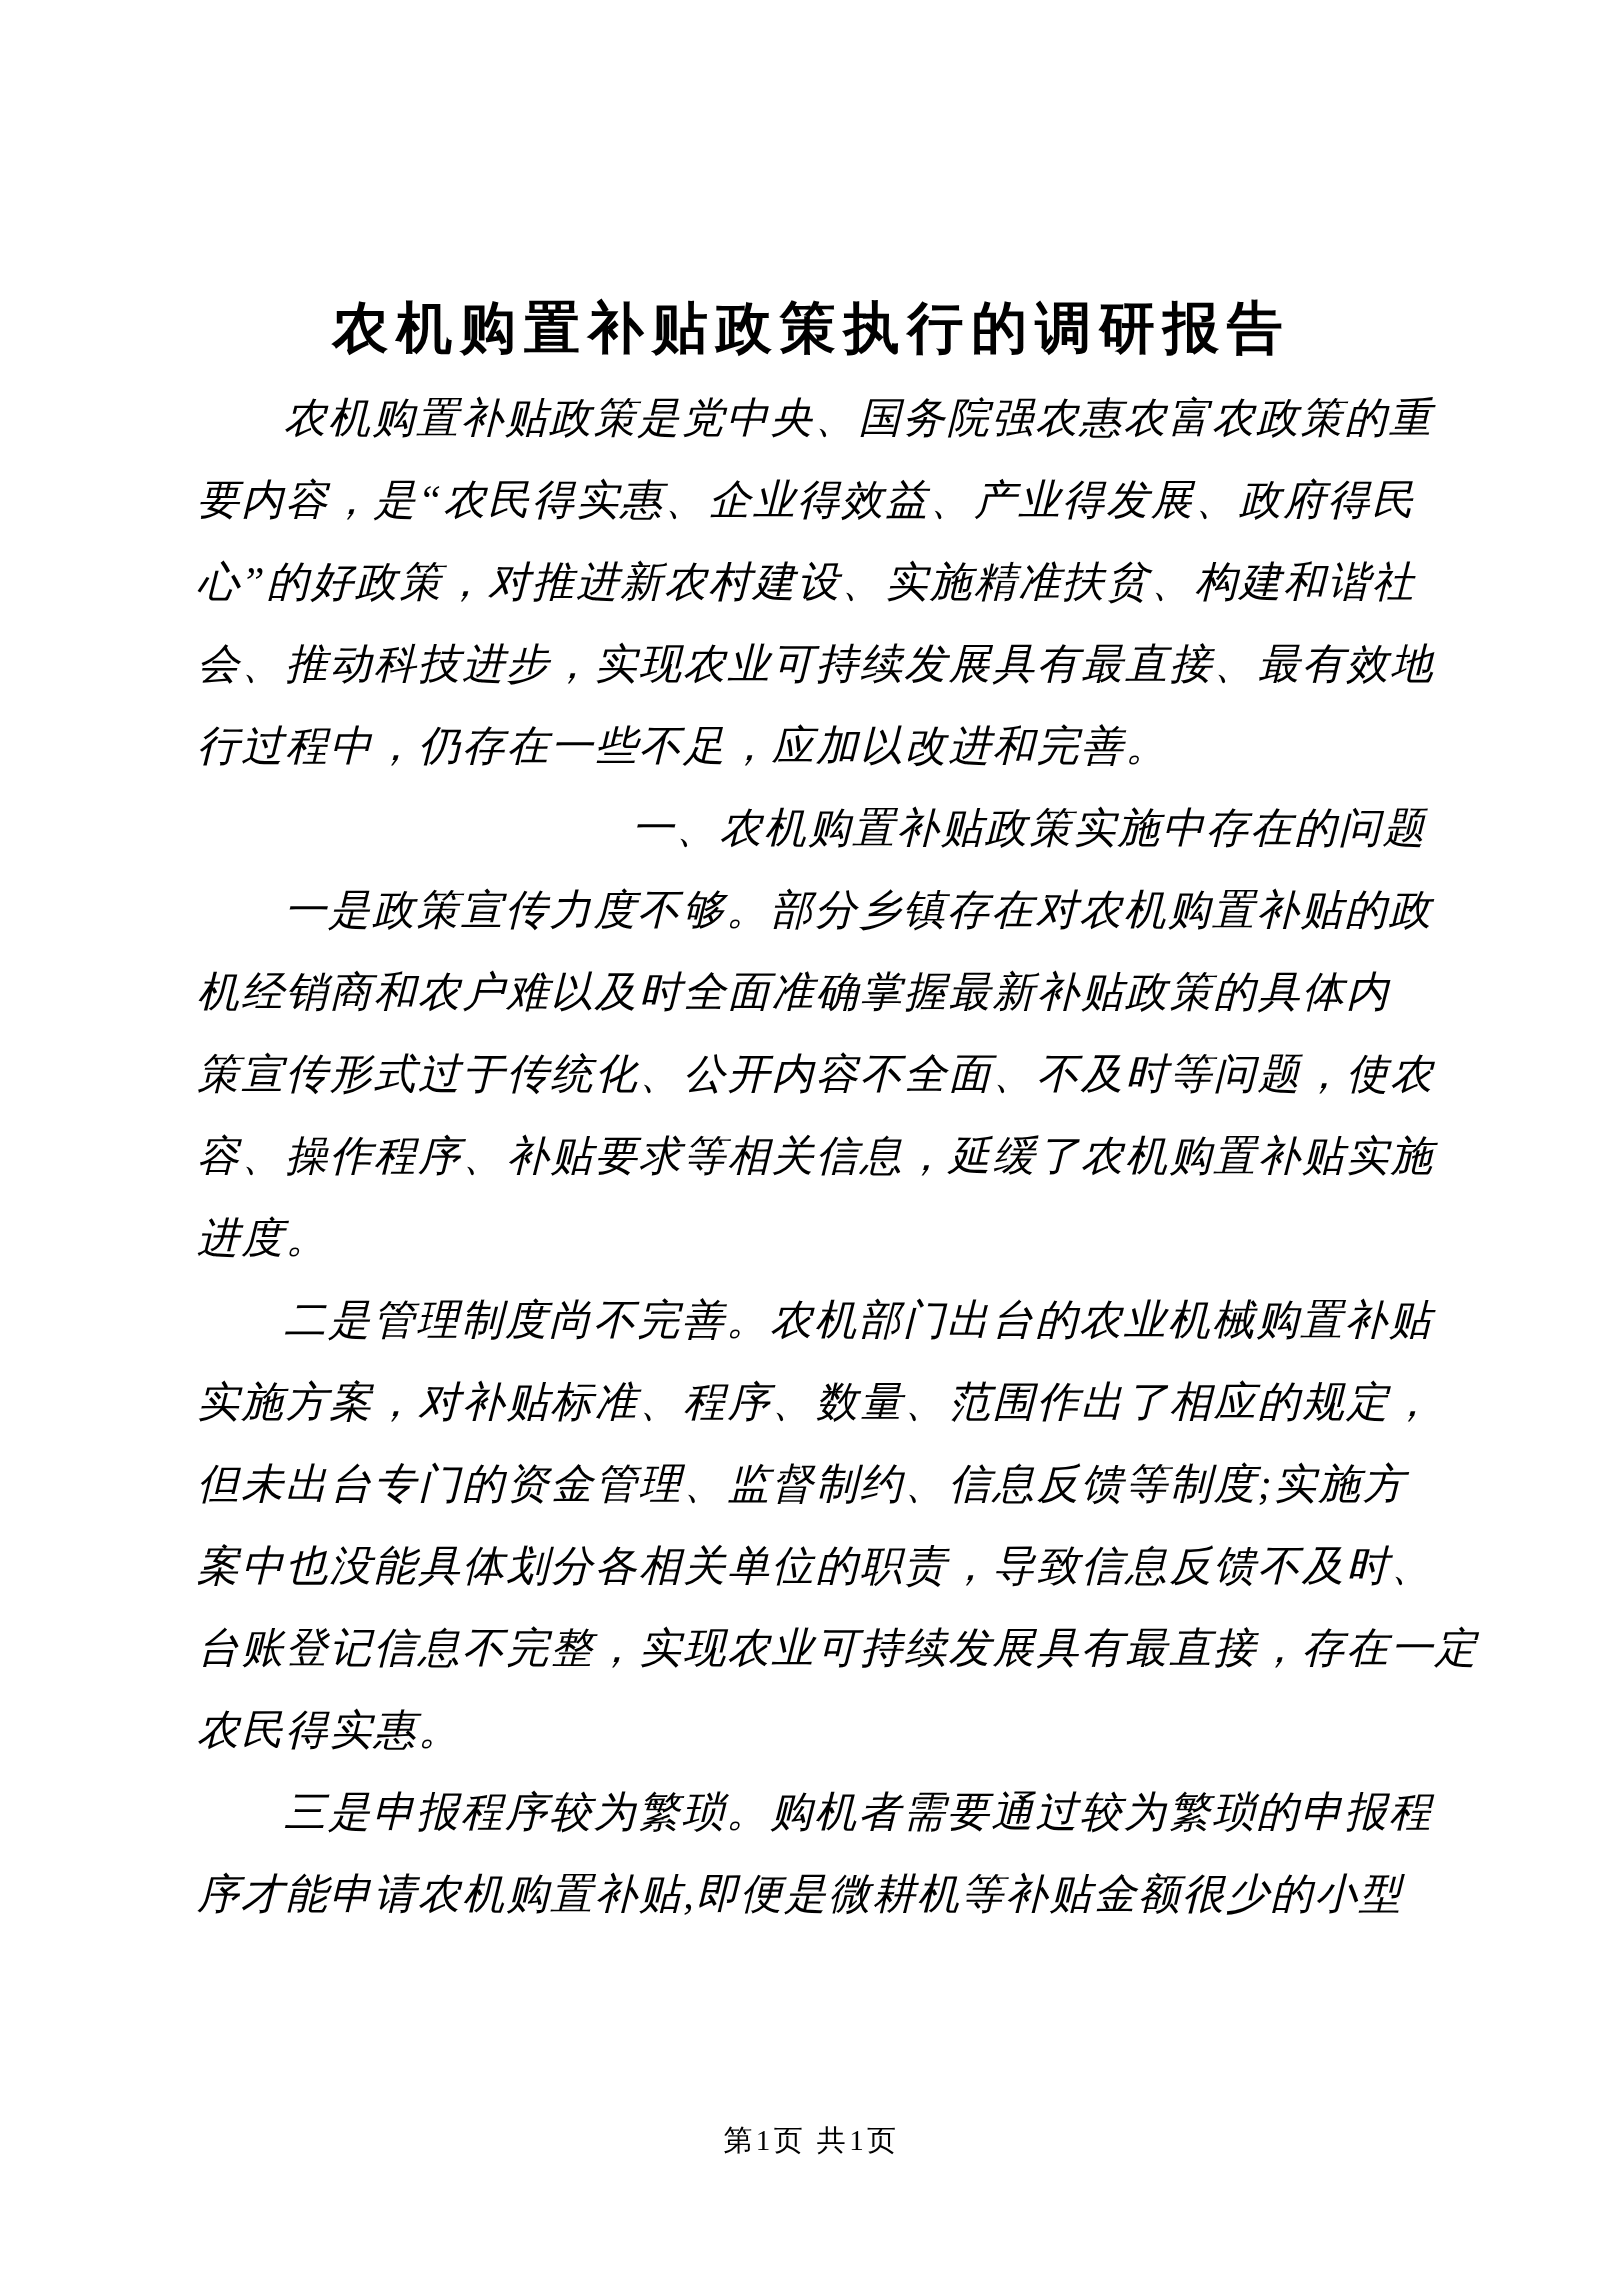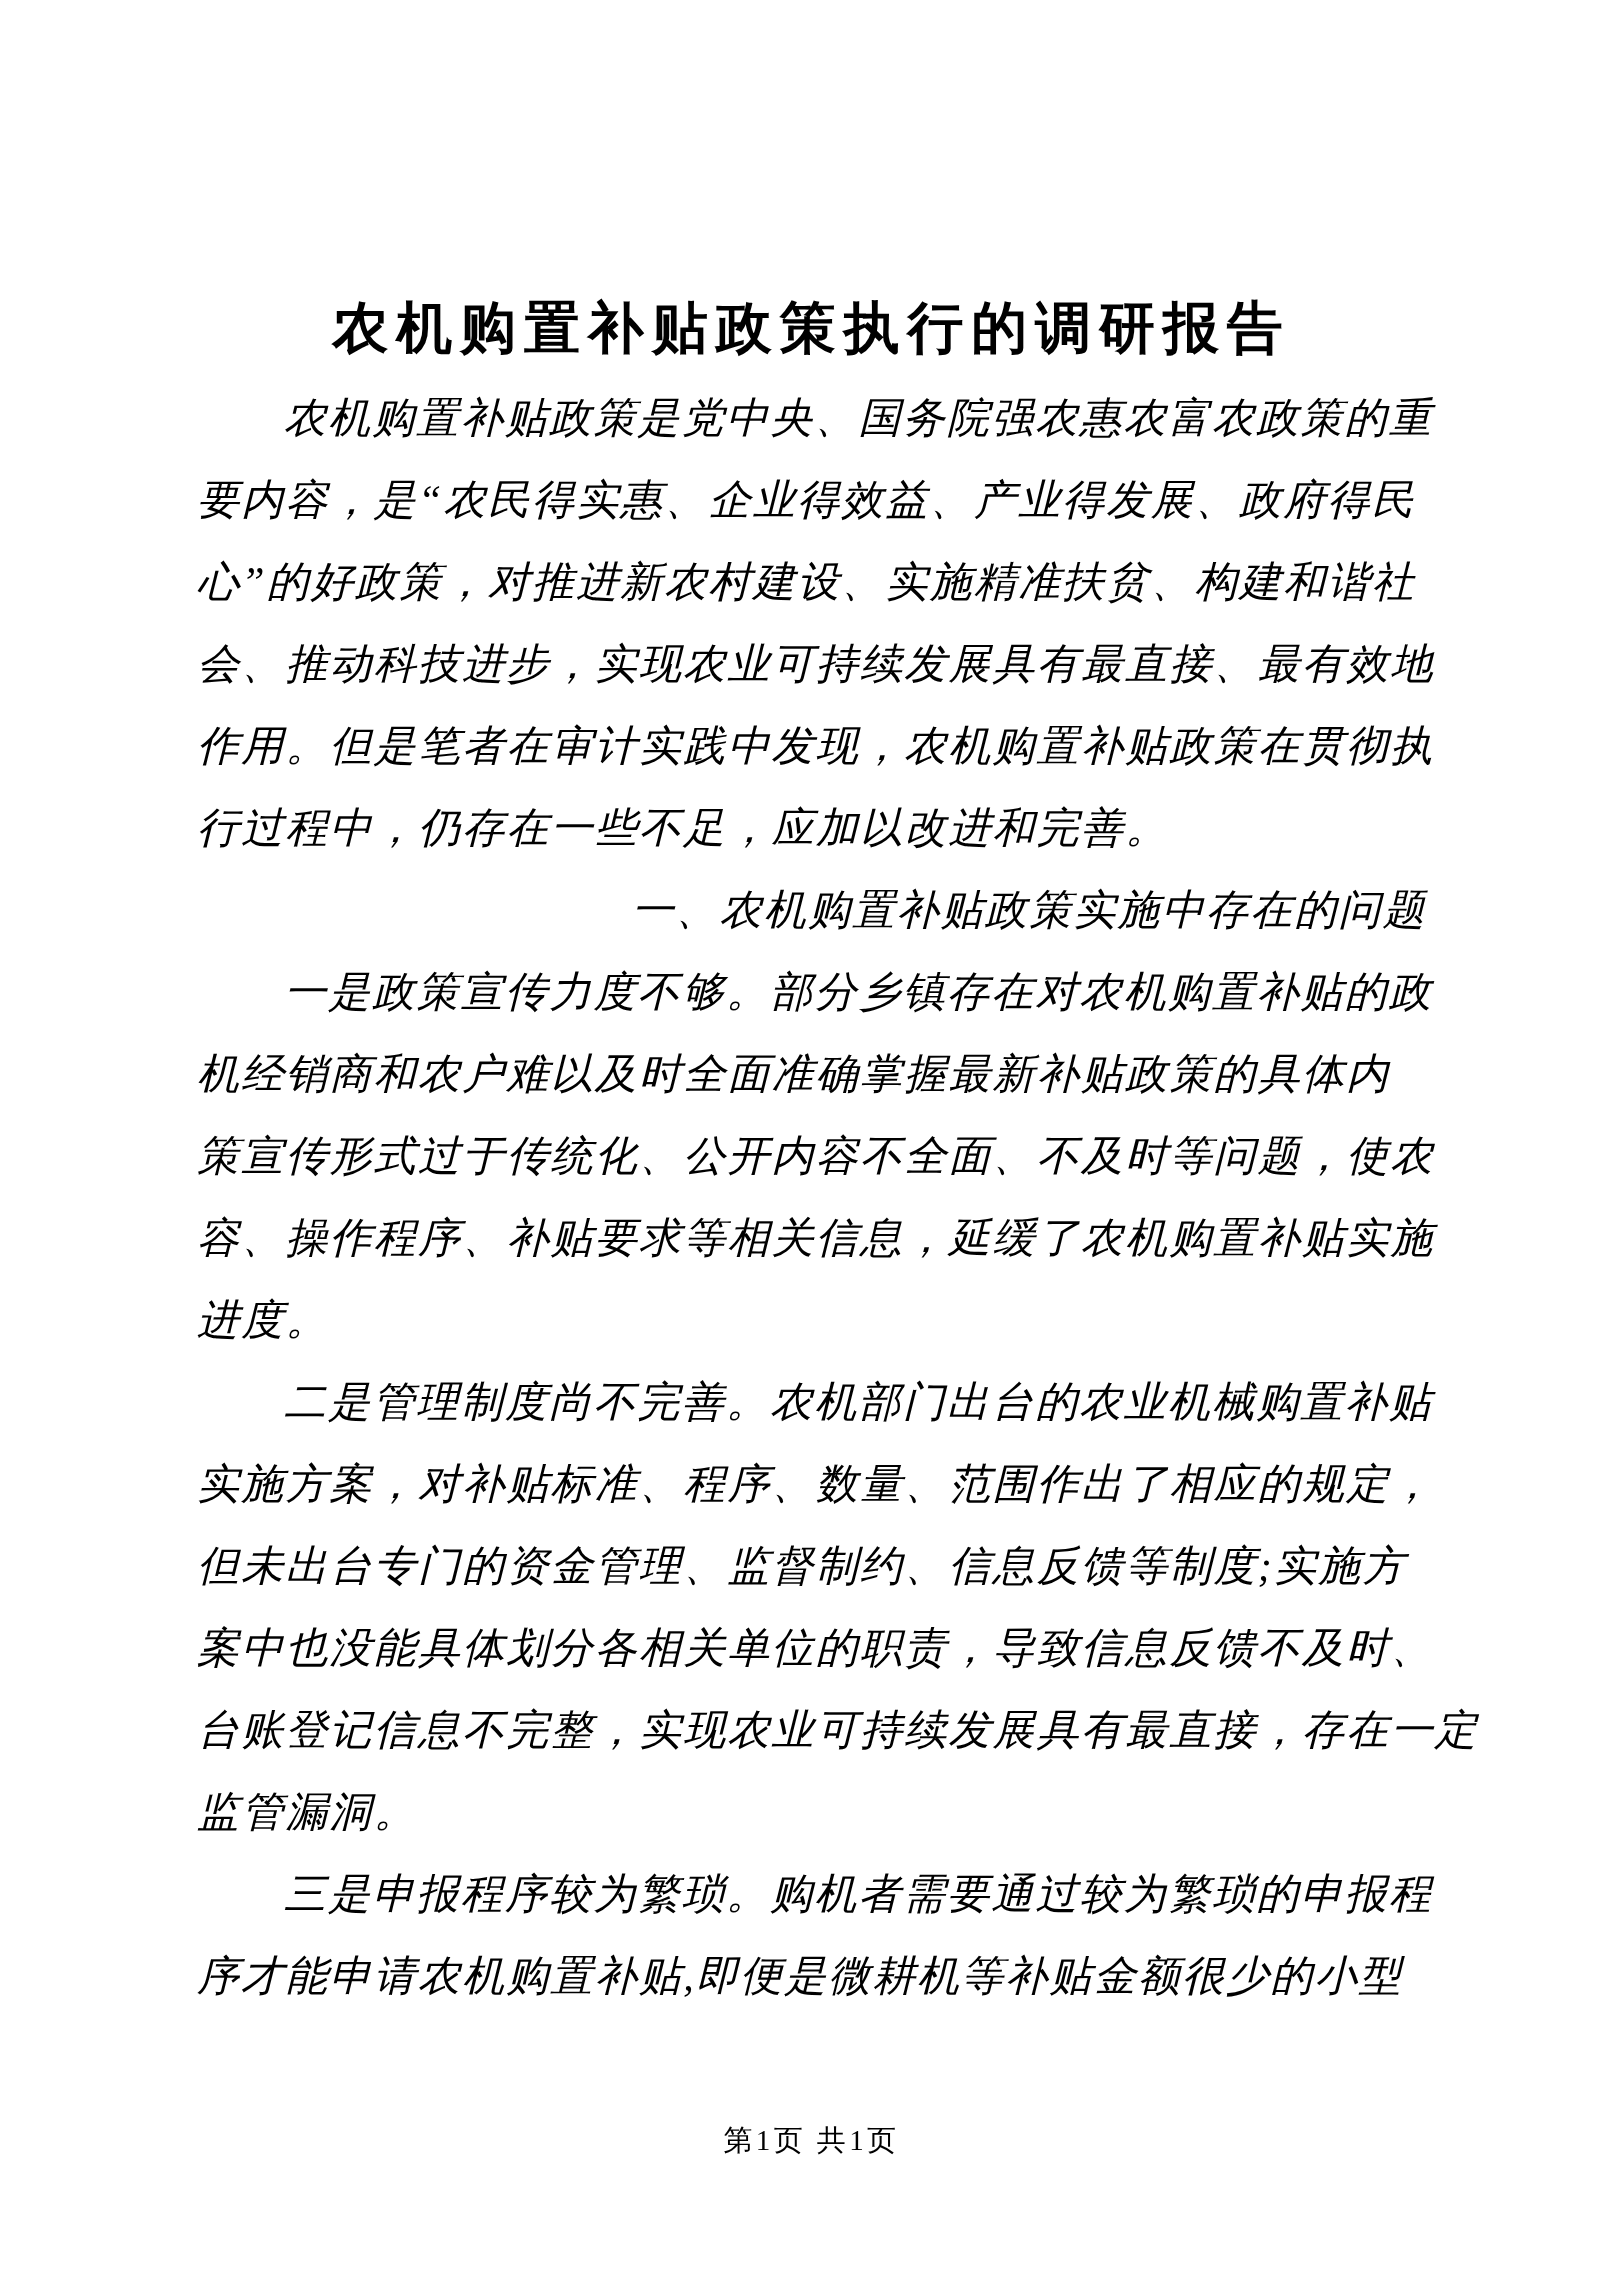--- a/index.html
+++ b/index.html
@@ -67,34 +67,33 @@
 <body>
 
 <div class="page">
   <h1 class="doc-title">农机购置补贴政策执行的调研报告</h1>
 
   <div class="doc-body" id="doc-body">
       <div class="body-line indent">农机购置补贴政策是党中央、国务院强农惠农富农政策的重</div>
       <div class="body-line">要内容，是“农民得实惠、企业得效益、产业得发展、政府得民</div>
       <div class="body-line">心”的好政策，对推进新农村建设、实施精准扶贫、构建和谐社</div>
       <div class="body-line">会、推动科技进步，实现农业可持续发展具有最直接、最有效地</div>
-      <div class="body-line">作用。但是笔者在审计实践中发现，农机购置补贴政策在贯彻执</div>
       <div class="body-line">行过程中，仍存在一些不足，应加以改进和完善。</div>
       <div class="body-line indent">一、农机购置补贴政策实施中存在的问题</div>
       <div class="body-line indent">一是政策宣传力度不够。部分乡镇存在对农机购置补贴的政</div>
       <div class="body-line">机经销商和农户难以及时全面准确掌握最新补贴政策的具体内</div>
       <div class="body-line">策宣传形式过于传统化、公开内容不全面、不及时等问题，使农</div>
       <div class="body-line">容、操作程序、补贴要求等相关信息，延缓了农机购置补贴实施</div>
       <div class="body-line">进度。</div>
       <div class="body-line indent">二是管理制度尚不完善。农机部门出台的农业机械购置补贴</div>
       <div class="body-line">实施方案，对补贴标准、程序、数量、范围作出了相应的规定，</div>
       <div class="body-line">但未出台专门的资金管理、监督制约、信息反馈等制度;实施方</div>
       <div class="body-line">案中也没能具体划分各相关单位的职责，导致信息反馈不及时、</div>
       <div class="body-line">台账登记信息不完整，实现农业可持续发展具有最直接，存在一定</div>
-      <div class="body-line">监管漏洞。</div>
+      <div class="body-line">农民得实惠。</div>
       <div class="body-line indent">三是申报程序较为繁琐。购机者需要通过较为繁琐的申报程</div>
       <div class="body-line">序才能申请农机购置补贴,即便是微耕机等补贴金额很少的小型</div>
     </div>
 
   <div class="doc-footer">
     <span>第1页 共1页</span>
   </div>
 </div>
 
 

